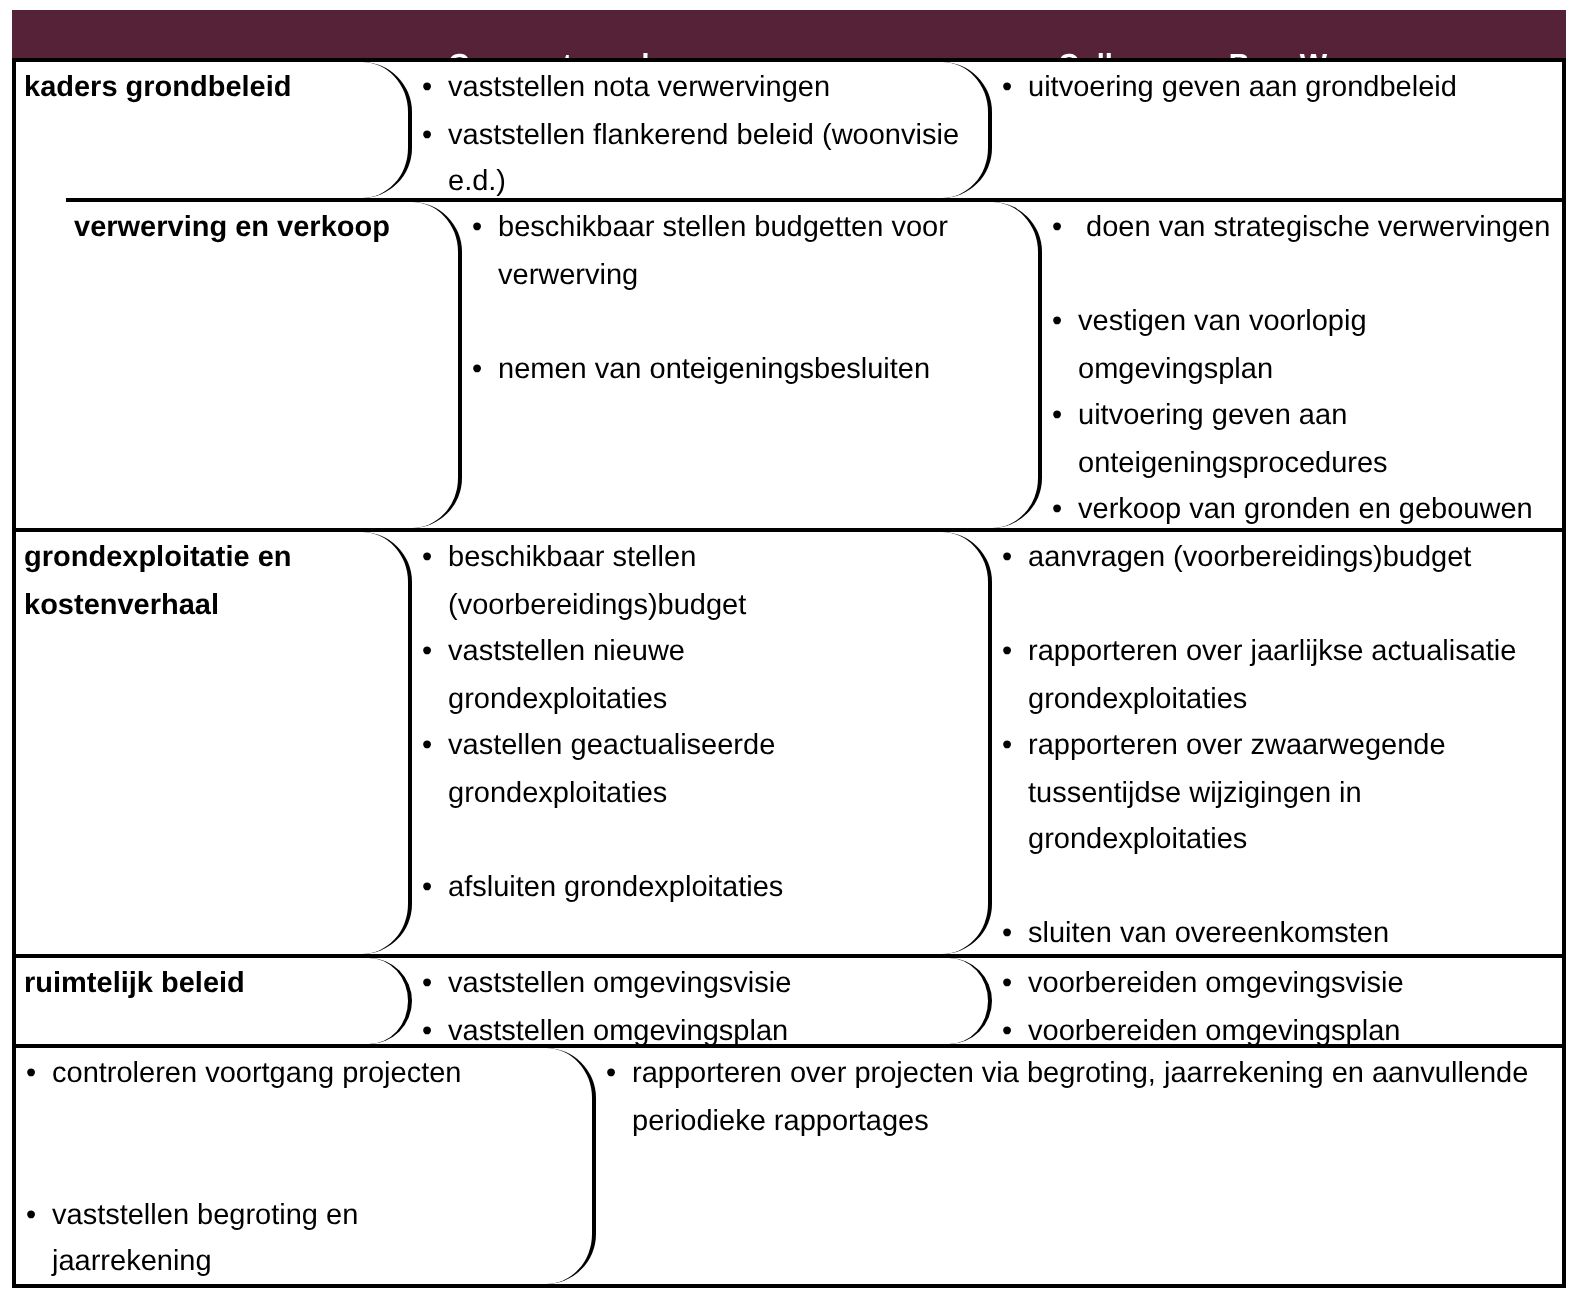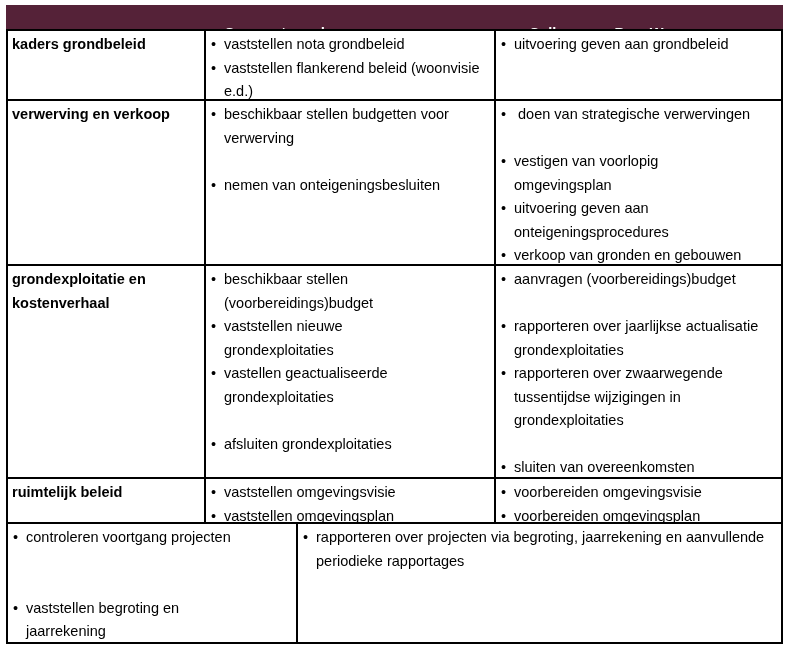--- a/index.html
+++ b/index.html
@@ -5,47 +5,47 @@
     html, body { margin: 0; padding: 0; background: #ffffff; }
     body { width: 788px; height: 647px; position: relative; overflow: hidden;
            font-family: "Liberation Sans", "DejaVu Sans", sans-serif; color: #000; }
     .tbl { position: absolute; left: 6px; top: 5px; width: 777px; }
     .hdr { height: 24px; background: #552238; position: relative; }
     .hdr span { position: absolute; top: 20px; color: #ffffff; font-weight: bold; font-size: 14.5px; }
     .hdr .c1 { left: 218px; }
     .hdr .c2 { left: 523px; }
     .grid { position: relative; border-left: 2px solid #000; border-right: 2px solid #000; border-bottom: 2px solid #000; }
     .row { display: flex; border-top: 2px solid #000; box-sizing: border-box; }
-    .cell { box-sizing: border-box; padding: 2px 4px 16px 4px; font-size: 14.5px; line-height: 23.5px; }
+    .cell { box-sizing: border-box; padding: 2px 4px 16px 4px; font-size: 14.5px; line-height: 23.5px; border-radius: 25px; }
     .cat { width: 198px; font-weight: bold; border-right: 2px solid #000; }
     .gr { width: 290px; border-right: 2px solid #000; }
     .col { flex: 1; }
     .item { position: relative; padding-left: 14px; }
     .item::before { content: "\2022"; position: absolute; left: 1px; top: 0; }
     .gap { height: 23.5px; }
     .r1 { height: 70px; }
-    .r2 { height: 165px; }
+    .r2 { height: 165px; margin-left: 25px; }
     .r3 { height: 213px; }
     .r4 { height: 45px; }
     .r5 { height: 120px; }
   </style>
 </head>
 <body>
 
 <div class="tbl">
   <div class="hdr">
     <span class="c1">Gemeenteraad</span>
     <span class="c2">College van B en W</span>
   </div>
   <div class="grid">
 
     <div class="row r1">
       <div class="cell cat">kaders grondbeleid</div>
       <div class="cell gr">
-        <div class="item">vaststellen nota grondbeleid</div>
+        <div class="item">vaststellen nota verwervingen</div>
         <div class="item">vaststellen flankerend beleid (woonvisie e.d.)</div>
       </div>
       <div class="cell col">
         <div class="item">uitvoering geven aan grondbeleid</div>
       </div>
     </div>
 
     <div class="row r2">
       <div class="cell cat">verwerving en verkoop</div>
       <div class="cell gr">

